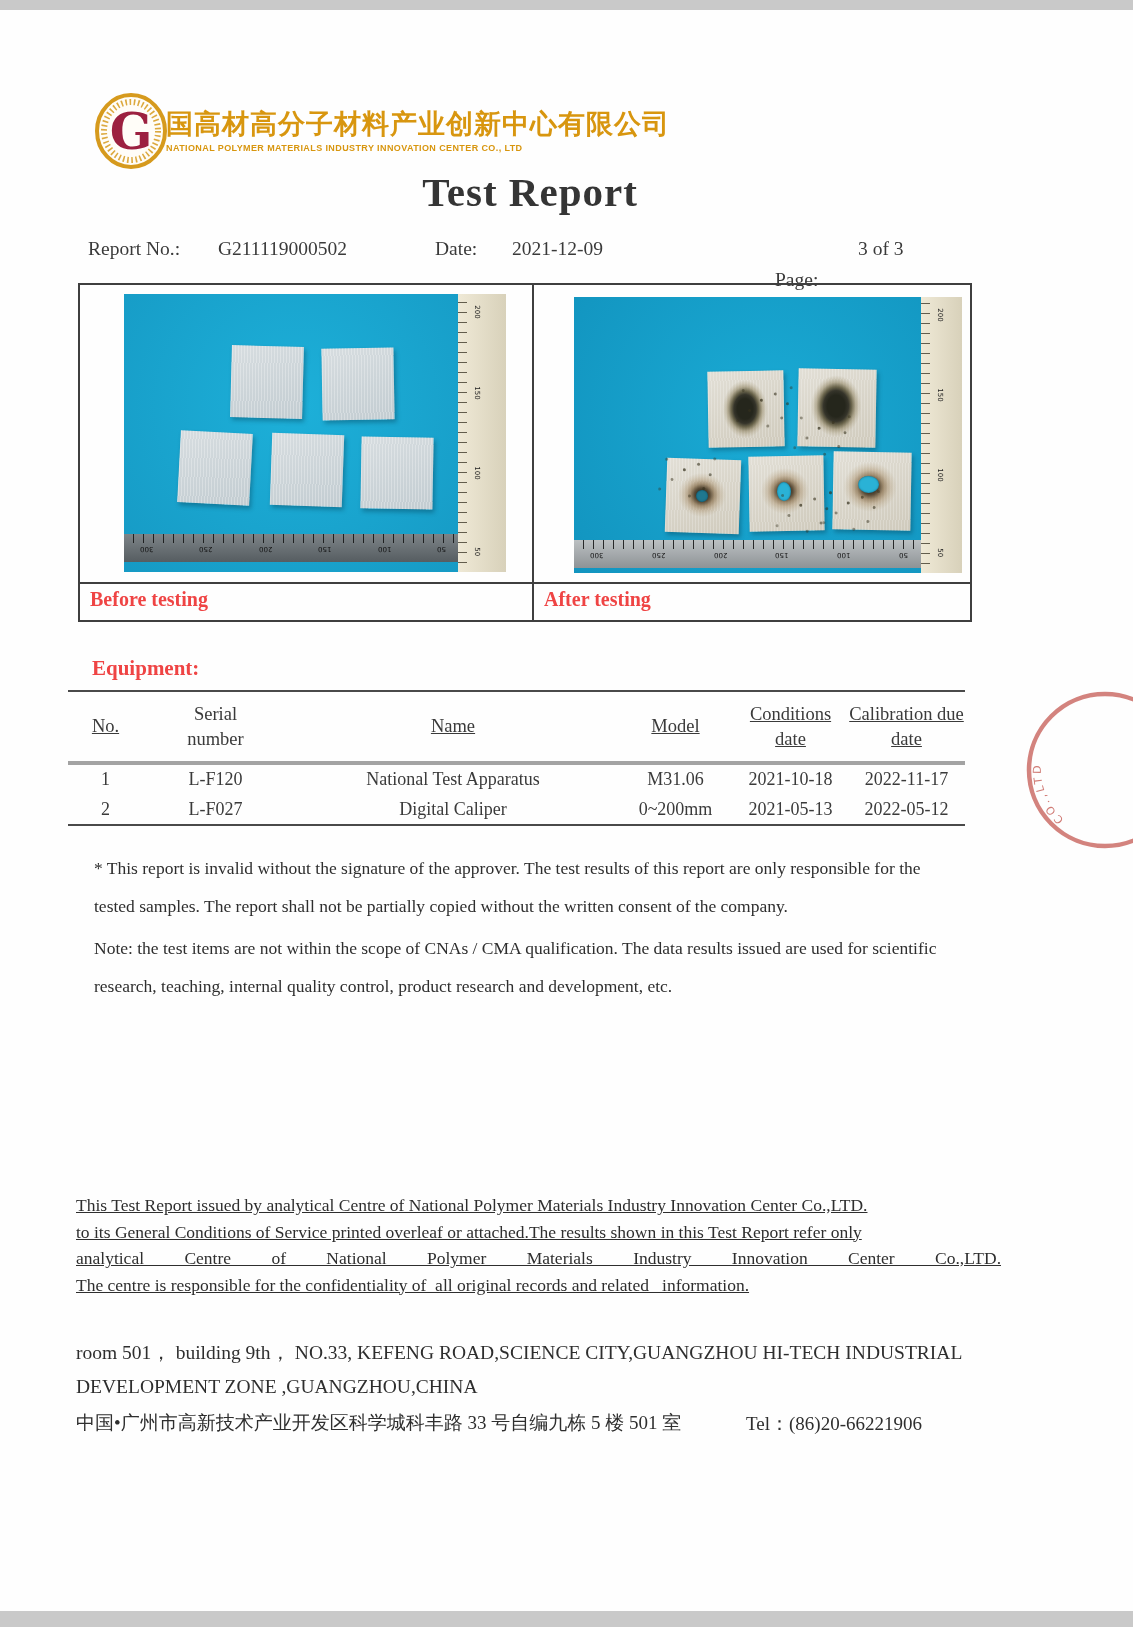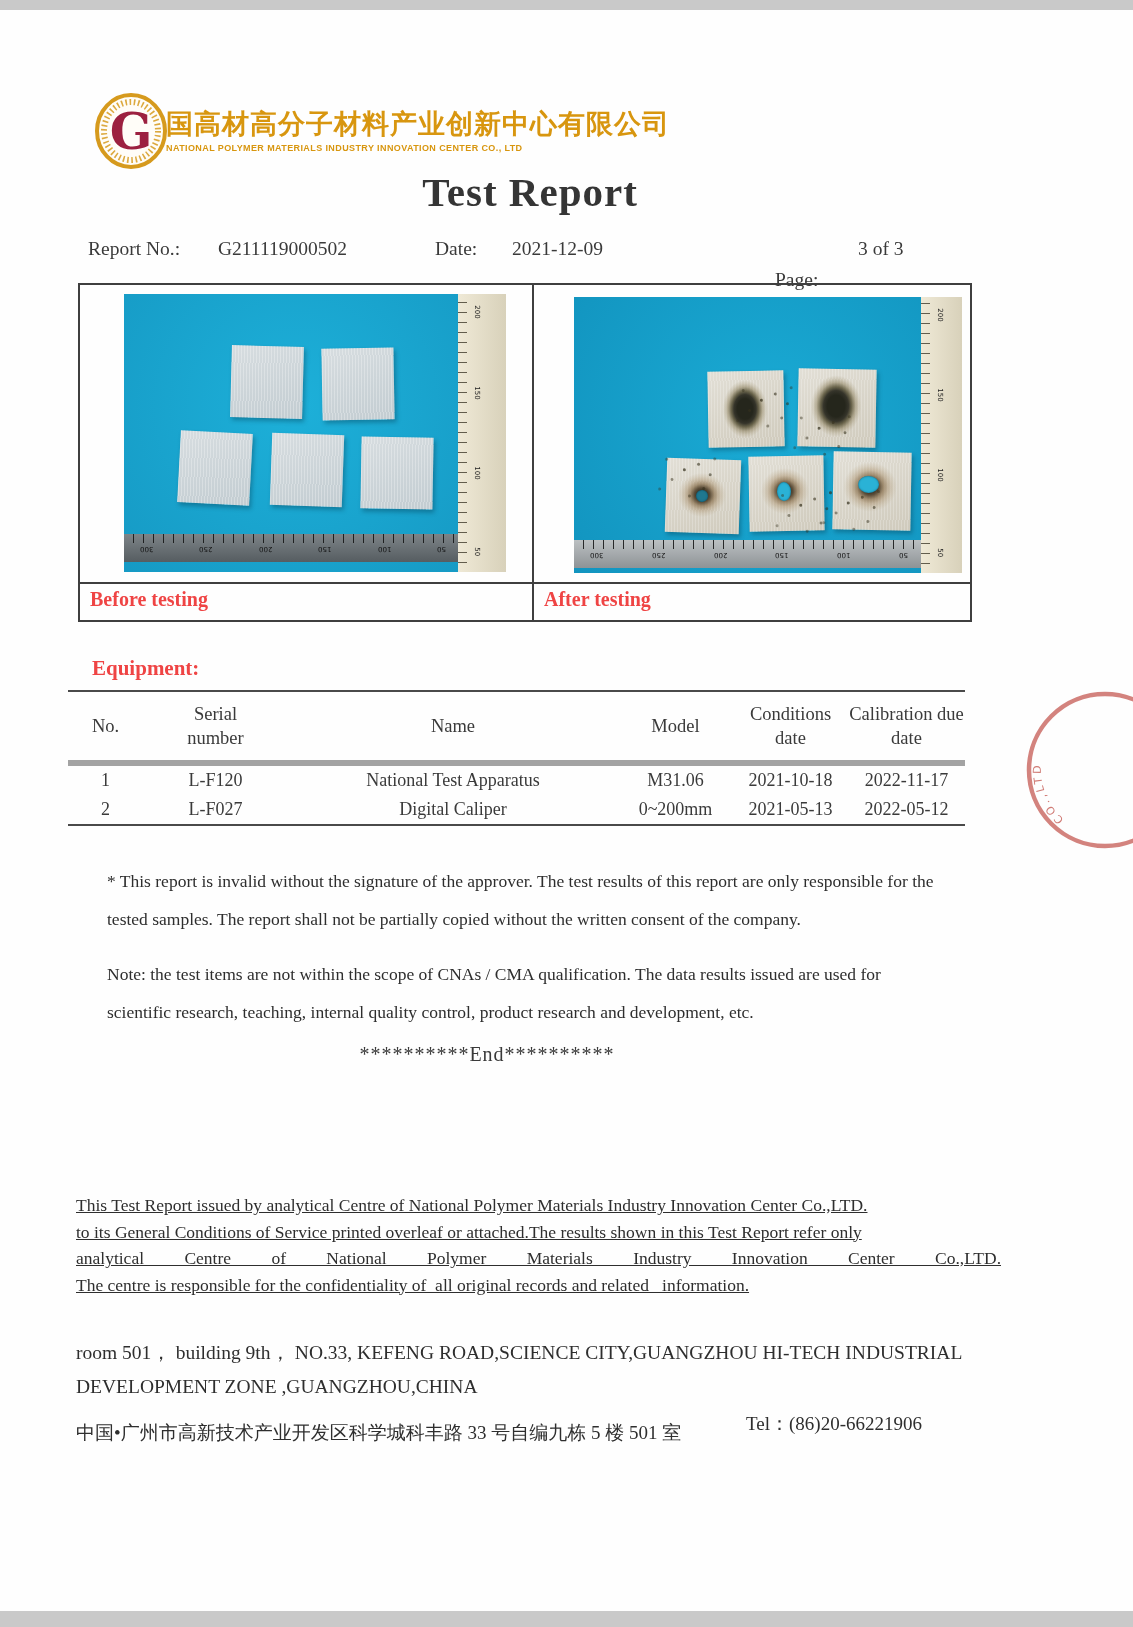--- a/index.html
+++ b/index.html
@@ -83,44 +83,44 @@
     background:repeating-linear-gradient(0deg, rgba(0,0,0,0) 0 9px, rgba(40,35,20,0.7) 9px 10px);}
   .ruler-v .labels{position:absolute;left:12px;top:0;height:100%;display:flex;flex-direction:column;
     justify-content:space-between;padding:14px 0;box-sizing:border-box;font-family:"DejaVu Sans",sans-serif;font-size:7px;color:#222;}
   .ruler-v .labels span{transform:rotate(90deg);}
 
   
   #equipment-heading{position:absolute;left:92px;top:656px;font-size:21px;font-weight:bold;color:#ef4444;}
   #equipment-table{position:absolute;left:68px;top:690px;width:897px;border-collapse:collapse;
     font-size:18px;color:#3a3a3a;table-layout:fixed;
     border-top:2px solid #4a4a4a;border-bottom:2px solid #4a4a4a;}
-  #equipment-table thead tr{border-bottom:6px solid #a3a3a3;height:72px;}
+  #equipment-table thead tr{border-bottom:4px solid #a3a3a3;height:72px;text-decoration:underline;}
   #equipment-table tbody tr{height:31px;}
   #equipment-table th{font-weight:normal;font-size:18.5px;text-align:center;vertical-align:middle;line-height:1.3;}
   #equipment-table td{text-align:center;vertical-align:middle;}
   .th-narrow{display:inline-block;max-width:72px;}
 
   
   #stamp{position:absolute;right:0;top:688px;width:113px;height:172px;opacity:0.85;}
 
   
   #notes{position:absolute;left:90px;top:845px;width:862px;font-size:17.5px;line-height:38px;color:#2e2e2e;}
-  #notes p{margin:17px;}
+  #notes p{margin:4px;}
 
   #end-marker{position:absolute;left:0;top:1043px;width:974px;text-align:center;font-size:20px;color:#3a3a3a;letter-spacing:1px;}
 
   
   #footer-para{position:absolute;left:76px;top:1192px;width:925px;font-size:17.5px;line-height:26.5px;color:#2e2e2e;}
   .footer-line{white-space:pre-wrap;text-decoration:underline;}
   .justify-line{white-space:normal;text-align:justify;text-align-last:justify;}
 
   #address-en-1{position:absolute;left:76px;top:1339px;width:1000px;font-size:19.5px;color:#2e2e2e;}
   #address-en-2{position:absolute;left:76px;top:1376px;width:1000px;font-size:19.5px;color:#2e2e2e;}
   #address-cn-row{position:absolute;left:76px;top:1410px;width:1010px;font-size:19px;color:#2e2e2e;}
-  #address-cn{display:inline-block;margin-top:10px;}
+  #address-cn{display:inline-block;}
   #tel{position:absolute;left:670px;top:1px;white-space:nowrap;}
 </style>
 </head>
 <body>
 
 <div id="page">
   <div id="strip-top" class="edge-strip"></div>
 
   <div id="logo-row">
     <div id="emblem">
@@ -279,21 +279,20 @@
         <textPath href="#stamp-arc" startOffset="22%">CO.,LTD</textPath>
       </text>
     </svg>
   </div>
 
   <div id="notes">
     <p>* This report is invalid without the signature of the approver. The test results of this report are only responsible for the tested samples. The report shall not be partially copied without the written consent of the company.</p>
     <p>Note: the test items are not within the scope of CNAs / CMA qualification. The data results issued are used for scientific research, teaching, internal quality control, product research and development, etc.</p>
   </div>
 
-  <div id="end-marker">**********End**********</div>
 
   <div id="footer-para">
     <div class="footer-line">This Test Report issued by analytical Centre of National Polymer Materials Industry Innovation Center Co.,LTD.</div>
     <div class="footer-line">to its General Conditions of Service printed overleaf or attached.The results shown in this Test Report refer only</div>
     <div class="footer-line justify-line">analytical Centre of National Polymer Materials Industry Innovation Center Co.,LTD.</div>
     <div class="footer-line">The centre is responsible for the confidentiality of  all original records and related   information.</div>
   </div>
 
   <div id="address-en-1">room 501， building 9th， NO.33, KEFENG ROAD,SCIENCE CITY,GUANGZHOU HI-TECH INDUSTRIAL</div>
   <div id="address-en-2">DEVELOPMENT ZONE ,GUANGZHOU,CHINA</div>

